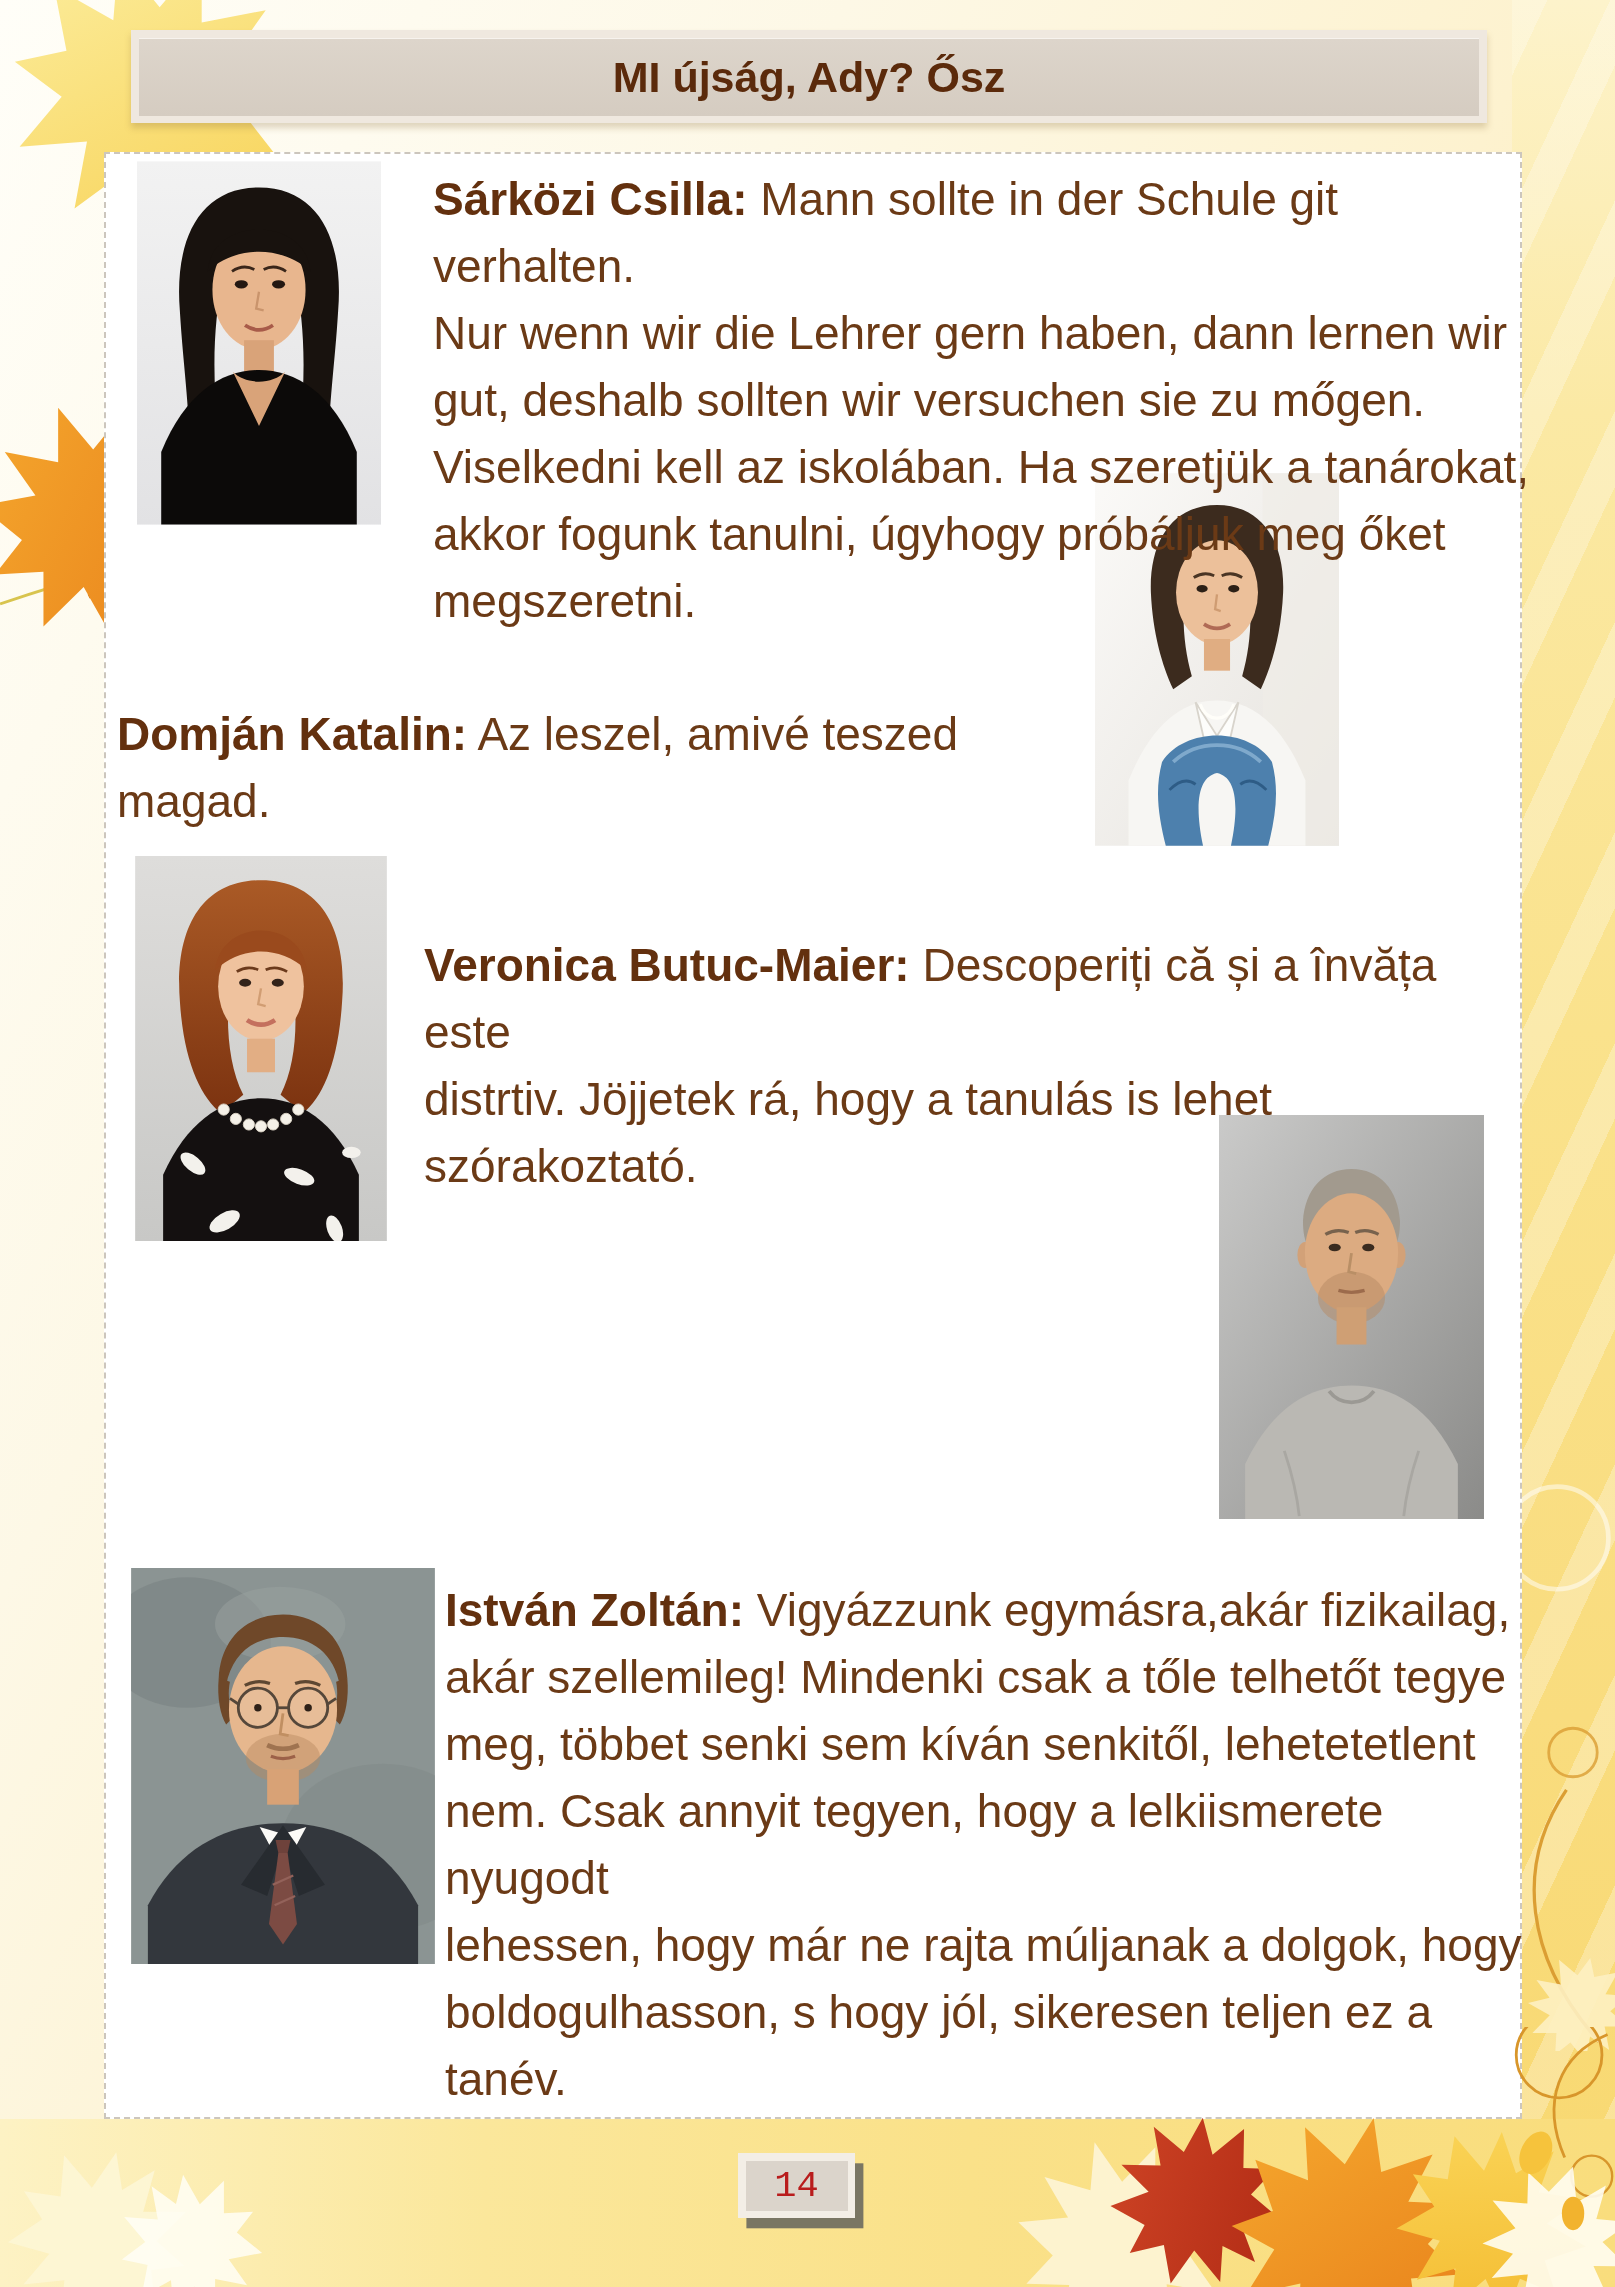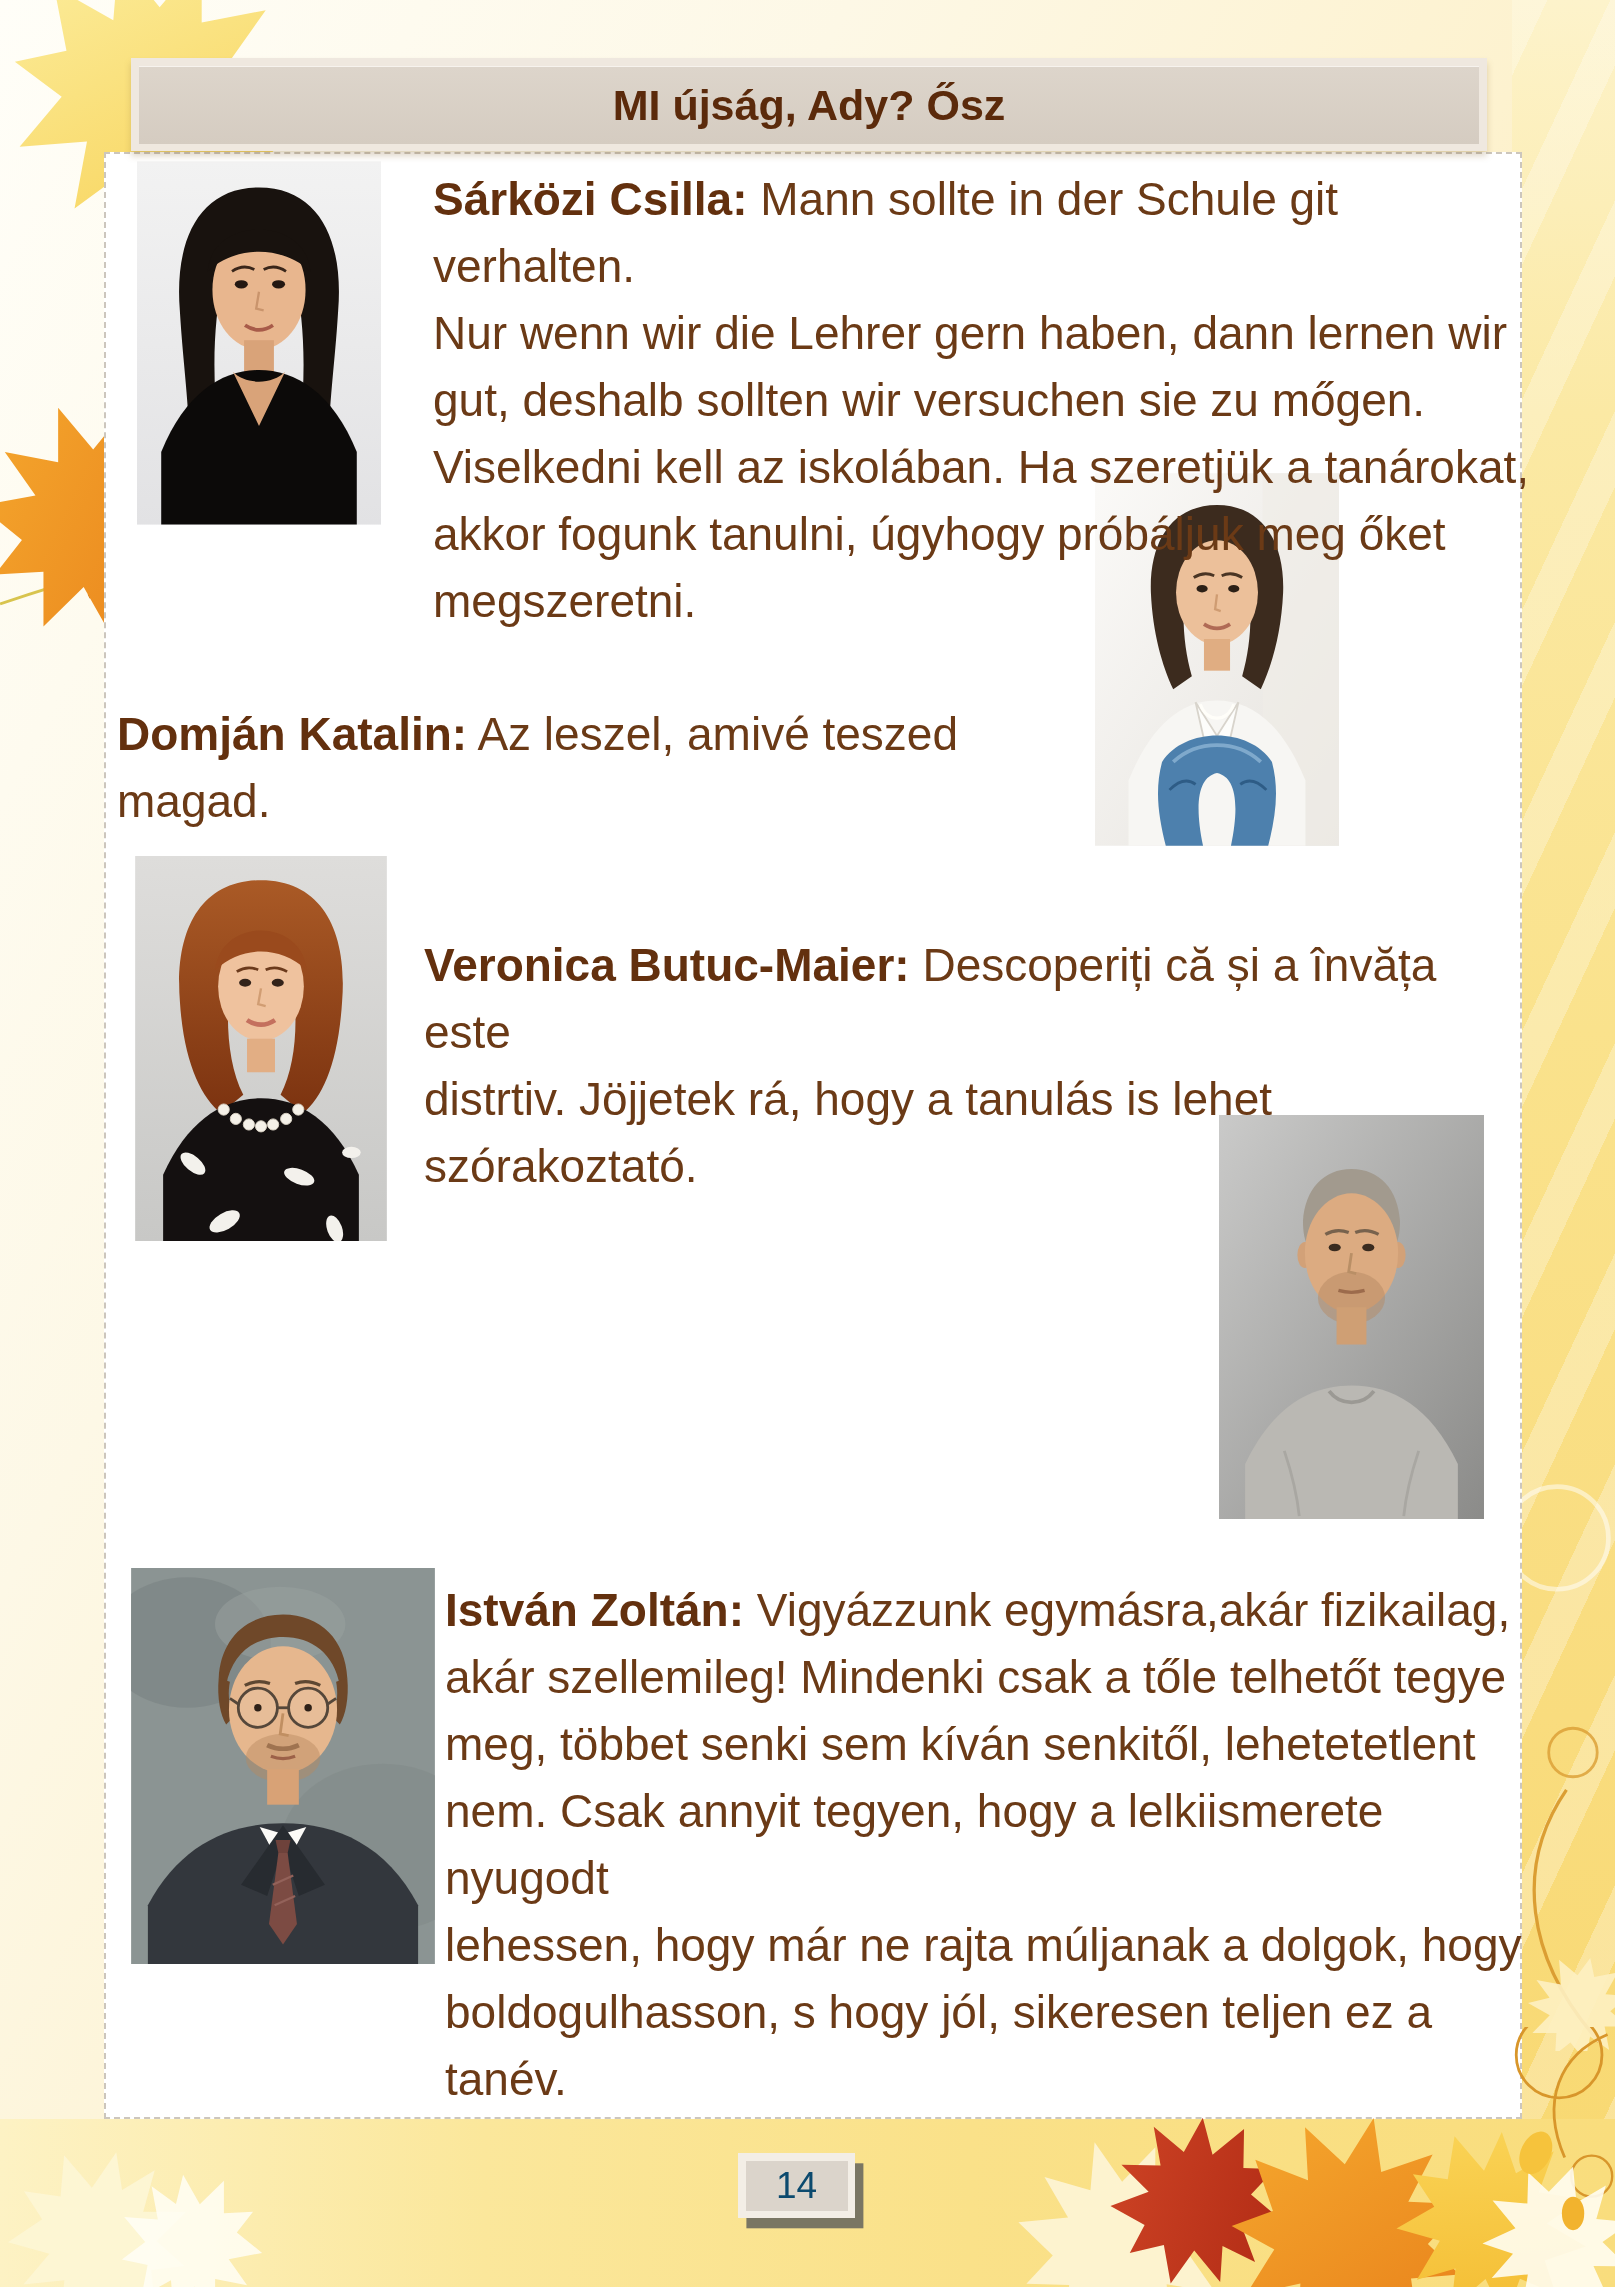--- a/index.html
+++ b/index.html
@@ -17,21 +17,21 @@
   .bg-bottom {
     position:absolute; left:0; top:2119px; width:1616px; height:169px;
     background: linear-gradient(90deg,#fdf2c4 0%, #fbe79b 30%, #fae189 60%, #f9dd7d 100%);
   }
   .deco { position:absolute; pointer-events:none; }
   .deco svg { display:block; width:100%; height:100%; }
 
   .title-bar {
     position:absolute; left:131px; top:30px; width:1356px; height:93px;
     background:#efe8df; padding:8.4px; box-sizing:border-box;
-    box-shadow: 0 4.7px 6.5px rgba(140,110,60,.28); z-index:5;margin-top:28px;
+    box-shadow: 0 4.7px 6.5px rgba(140,110,60,.28); z-index:5;
   }
   .title-inner {
     width:100%; height:100%; display:flex; align-items:center; justify-content:center;
     background: linear-gradient(180deg,#ddd5cb 0%, #d5ccc1 100%);
     border-top:1.9px solid #f7f3ee;
   }
   .title-text { font-size:43px; font-weight:bold; color:#5b2a0b; }
 
   .content-box {
     position:absolute; left:104px; top:152px; width:1418px; height:1967px;
@@ -49,21 +49,21 @@
 
   .pagenum-box {
     position:absolute; left:738px; top:2153px; width:117px; height:65px;
     box-sizing:border-box; background:#f3eee6; padding:7.5px;
     box-shadow: 8.4px 10.3px 0 #7a7663; z-index:5;
   }
   .pagenum-inner {
     width:100%; height:100%; background:#dbd4cb;
     display:flex; align-items:center; justify-content:center;
   }
-  .pagenum-text { font-family:Liberation Sans, sans-serif; font-size:37px; color:#0c4a6e; }
+  .pagenum-text { font-family:Liberation Mono, monospace; font-size:37px; color:#b91c1c; }
 
   .svg-defs { position:absolute; width:0; height:0; overflow:hidden; }
 </style>
 </head>
 <body>
 
 <svg class="svg-defs" aria-hidden="true">
   <defs>
     <path id="maple" d="M50 0 L58 22 L78 10 L72 32 L96 28 L84 48 L100 58 L80 64 L88 86 L66 76 L62 100 L50 82 L38 100 L34 76 L12 86 L20 64 L0 58 L16 48 L4 28 L28 32 L22 10 L42 22 Z"></path>
     <linearGradient id="gy" x1="0" y1="0" x2="1" y2="1">

